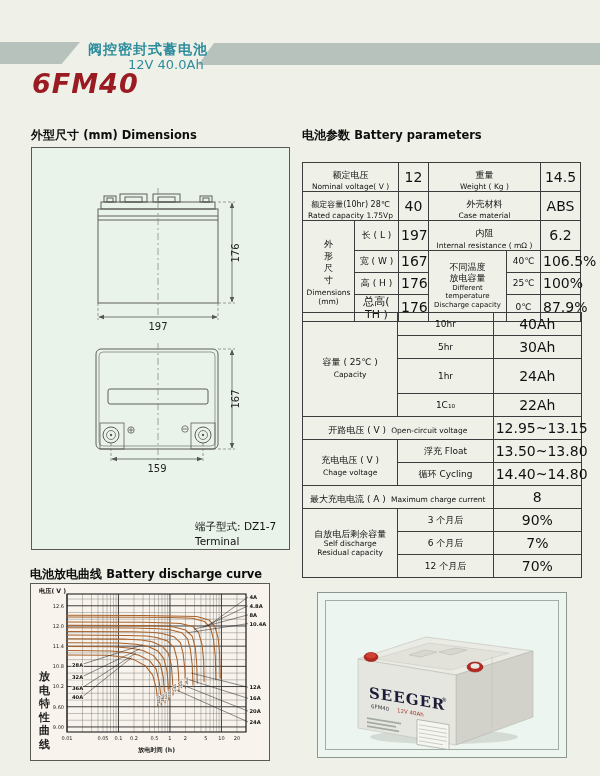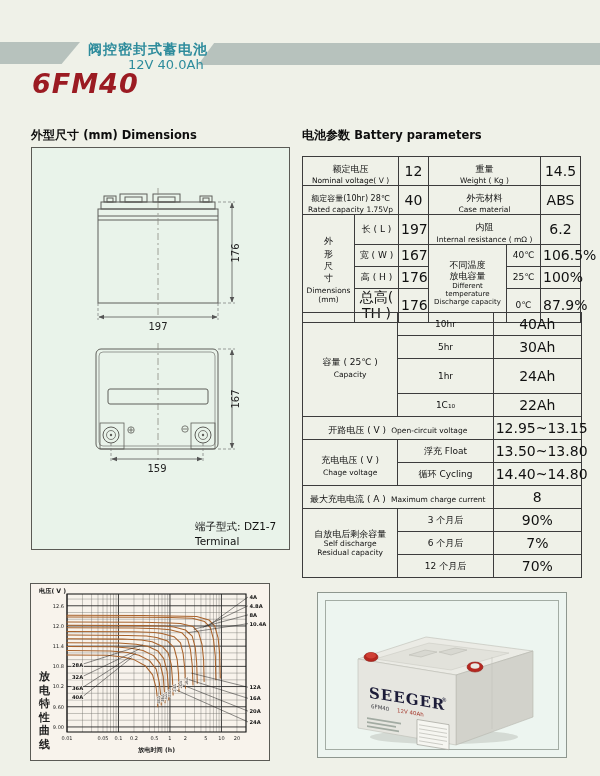--- a/index.html
+++ b/index.html
@@ -22,21 +22,21 @@
   .photo-panel{left:317px;top:592px;width:250px;height:166px;background:#edf5f0;border-color:#8e978f}
   .photo-frame{position:absolute;inset:7px;border:1px solid #a3aca4}
   
   table{border-collapse:collapse;table-layout:fixed;color:#111;position:absolute;background:transparent}
   td{border:1px solid #3c3c3c;text-align:center;vertical-align:middle;padding:0 2px;line-height:1.2}
   .cn{font-size:9px}
   .en{font-size:7.5px;display:block}
   .en-inline{font-size:7.5px}
   .val{font-size:14px}
   .vstack{display:block;width:11px;margin:2px auto;word-break:break-all;line-height:1.35;font-size:9px}
-  #params-table{left:302px;top:156px;width:248px}
+  #params-table{left:302px;top:162px;width:248px}
   #char-table{left:302px;top:312px;width:280px}
   svg{display:block}
   .dimtext{font-size:10px;fill:#222;font-family:"DejaVu Sans",sans-serif}
 </style>
 </head>
 <body>
 
 <div id="page">
 
   <div class="band band-left"></div>
@@ -171,21 +171,21 @@
       <td class="cn">40℃</td>
       <td class="val">106.5%</td>
     </tr>
     <tr style="height:22px">
       <td class="cn">高 ( H )</td>
       <td class="val">176</td>
       <td class="cn">25℃</td>
       <td class="val">100%</td>
     </tr>
     <tr style="height:23px">
-      <td class="cn" style="font-size:14px">总高( TH )</td>
+      <td class="cn" style="font-size:11px">总高( TH )</td>
       <td class="val">176</td>
       <td class="cn">0℃</td>
       <td class="val">87.9%</td>
     </tr>
   </tbody>
     </table>
 
 
   <table id="char-table">
     <colgroup>
@@ -241,20 +241,24 @@
       <td class="cn">6 个月后</td>
       <td class="val">7%</td>
     </tr>
     <tr style="height:23px">
       <td class="cn">12 个月后</td>
       <td class="val">70%</td>
     </tr>
   </tbody>
     </table>
 
+  <div class="sec-title" style="left:30px;top:566px">
+    <span>电池放电曲线</span>
+    <span class="en" style="display:inline">Battery discharge curve</span>
+  </div>
 
   <div class="panel chart-panel">
     <svg width="238" height="176" viewBox="0 0 238 176">
         <line x1="36" y1="10" x2="36" y2="148" stroke="#2b2b2b" stroke-width="0.9"></line>
         <line x1="51.49683352305094" y1="10" x2="51.49683352305094" y2="148" stroke="#6d6d68" stroke-width="0.4"></line>
         <line x1="60.561900013954265" y1="10" x2="60.561900013954265" y2="148" stroke="#6d6d68" stroke-width="0.4"></line>
         <line x1="66.99366704610188" y1="10" x2="66.99366704610188" y2="148" stroke="#6d6d68" stroke-width="0.4"></line>
         <line x1="71.98253313896429" y1="10" x2="71.98253313896429" y2="148" stroke="#6d6d68" stroke-width="0.4"></line>
         <line x1="76.0587335370052" y1="10" x2="76.0587335370052" y2="148" stroke="#6d6d68" stroke-width="0.4"></line>
         <line x1="79.50511186724435" y1="10" x2="79.50511186724435" y2="148" stroke="#6d6d68" stroke-width="0.4"></line>

